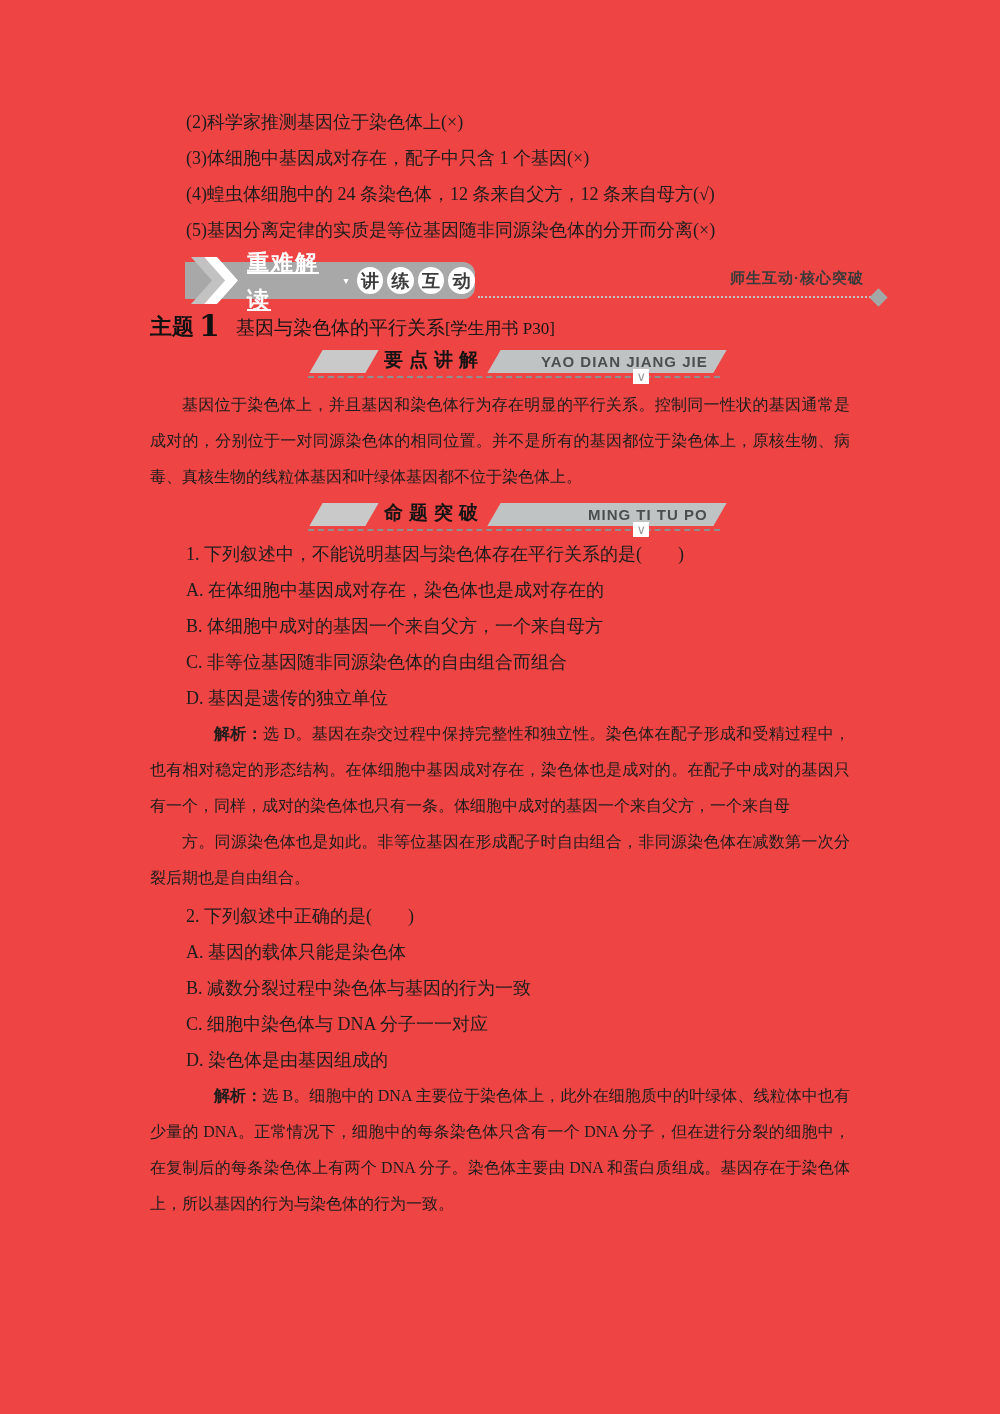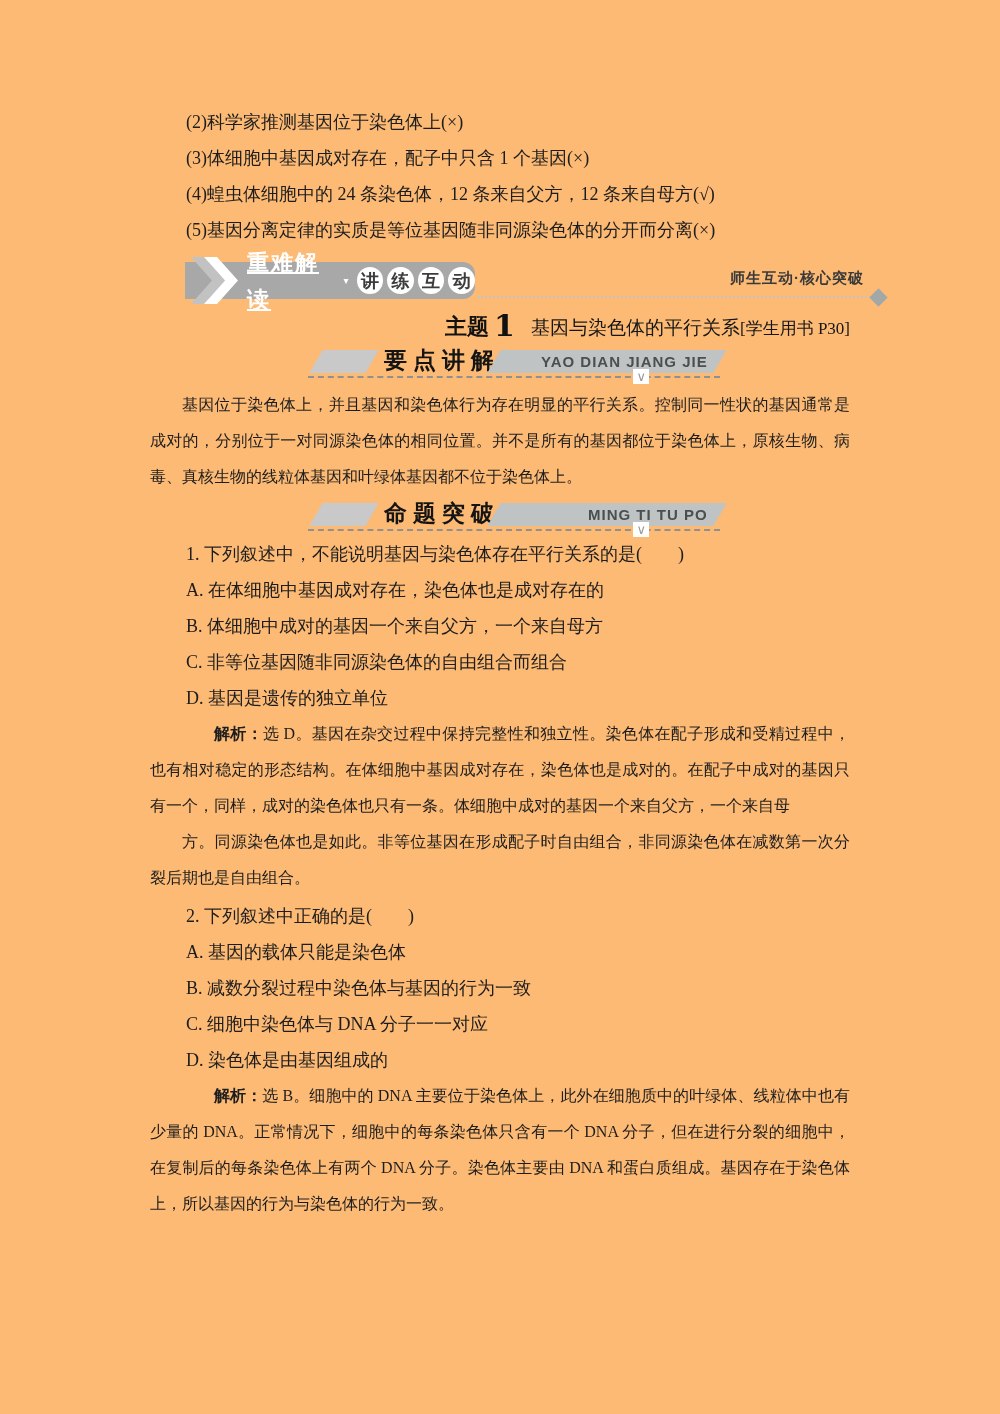--- a/index.html
+++ b/index.html
@@ -1,20 +1,20 @@
 <!DOCTYPE html>
 <html><head>
 <meta charset="utf-8">
 <style>
   * { margin:0; padding:0; box-sizing:border-box; }
   html,body { background:#ffffff; }
   .page {
     position:relative;
     width:1000px; height:1414px;
-    background:#fdba74;
+    background:#ef4444;
     font-family:"Liberation Serif","DejaVu Serif",serif;
     color:#1d1d1d;
     overflow:hidden;
   }
   .content { padding:104px 150px 0 150px; }
 
   .line {
     font-size:18px; line-height:36px;
     text-indent:2em;
     white-space:nowrap;
@@ -63,21 +63,21 @@
     letter-spacing:1px;
     text-align:right;
   }
   .banner-diamond {
     position:absolute; left:722px; top:31px;
     width:13px; height:13px; background:#a2a7a7;
     transform:rotate(45deg);
   }
 
   
-  .topic { text-align:right; margin-top:2px; height:36px; line-height:36px; white-space:nowrap; }
+  .topic { text-align:left; margin-top:2px; height:36px; line-height:36px; white-space:nowrap; }
   .topic-label {
     font-family:"Liberation Sans","DejaVu Sans",sans-serif;
     font-weight:900; font-size:22px; color:#111;
   }
   .topic-num {
     font-family:"DejaVu Serif","Liberation Serif",serif;
     font-weight:bold; font-size:30px; color:#111;
     margin:0 16px 0 5px; vertical-align:-2px;
   }
   .topic-title { font-size:19px; color:#161616; }
@@ -85,21 +85,21 @@
 
   
   .sec-header { position:relative; width:412px; margin:3px 0 0 158px; height:34px; }
   .sec-lead {
     position:absolute; left:8px; top:3px; width:56px; height:23px;
     background:#c9c9c9; transform:skewX(-30deg);
   }
   .sec-title {
     position:absolute; left:76px; top:-2px;
     font-family:"Liberation Sans","DejaVu Sans",sans-serif;
-    font-weight:bold; font-size:23px; letter-spacing:6px; color:#141414;
+    font-weight:bold; font-size:19px; letter-spacing:6px; color:#141414;
     line-height:30px;
   }
   .sec-pybox {
     position:absolute; left:186px; right:0; top:3px; height:23px;
     background:#bfc3c3; transform:skewX(-30deg);
     display:flex; align-items:center; justify-content:flex-end;
     padding-right:12px;
   }
   .sec-pybox .py {
     transform:skewX(30deg);

